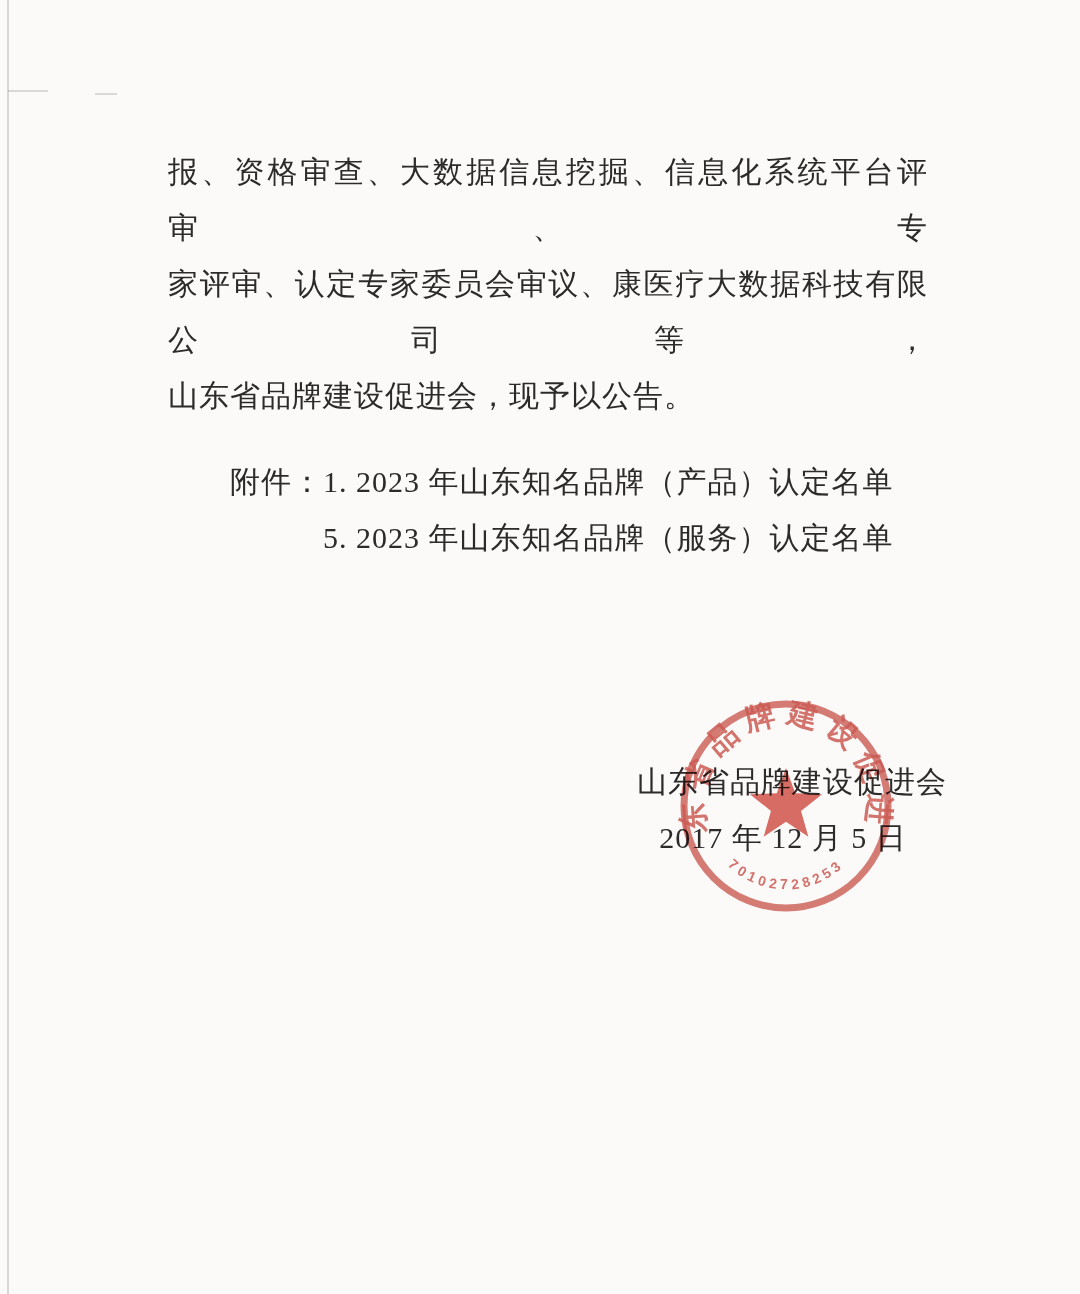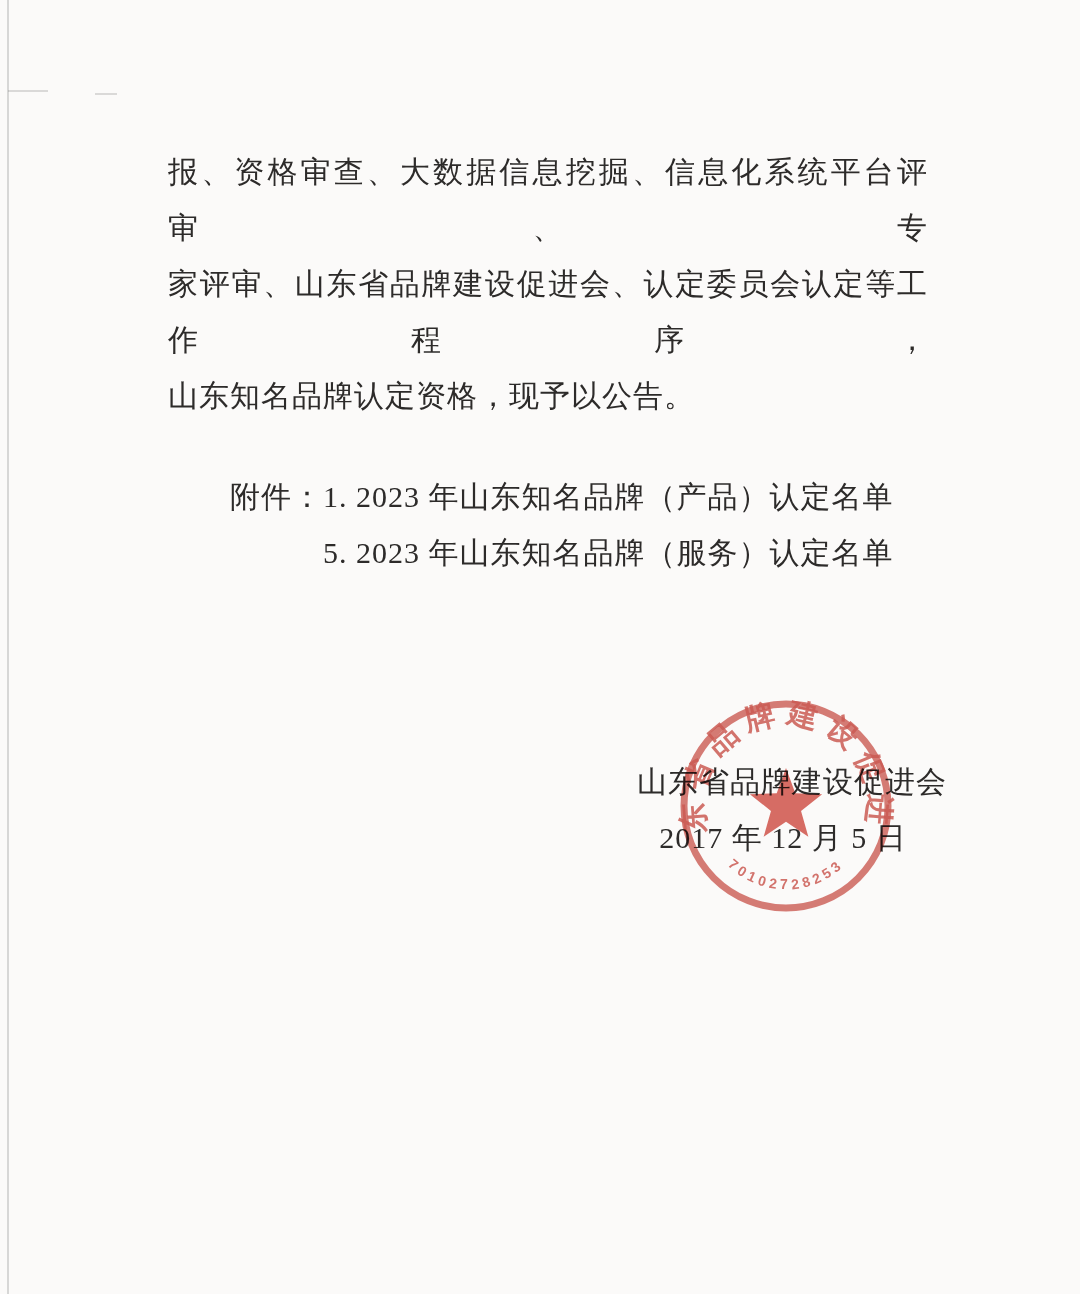--- a/index.html
+++ b/index.html
@@ -47,21 +47,21 @@
   .body-text .line.justify {
     white-space: normal;
     text-align: justify;
     text-align-last: justify;
   }
 
   
   .attachments {
     position: absolute;
     left: 230px;
-    top: 469px;
+    top: 454px;
     display: flex;
     align-items: flex-start;
     font-size: 30px;
     line-height: 56px;
     letter-spacing: 1px;
   }
   .attach-label { white-space: nowrap; }
   .attach-items > div { white-space: nowrap; }
 
   
@@ -121,22 +121,22 @@
 <body>
 
 <div class="page">
 
   <div class="scan-edge"></div>
   <div class="scan-smudge smudge-1"></div>
   <div class="scan-smudge smudge-2"></div>
 
   <div class="body-text">
     <div class="line justify">报、资格审查、大数据信息挖掘、信息化系统平台评审、专</div>
-    <div class="line justify">家评审、山东省品牌建设促进会、认定委员会认定等工作程序，</div>
-    <div class="line">山东知名品牌认定资格，现予以公告。</div>
+    <div class="line justify">家评审、认定专家委员会审议、康医疗大数据科技有限公司等，</div>
+    <div class="line">山东省品牌建设促进会，现予以公告。</div>
   </div>
 
   <div class="attachments">
     <span class="attach-label">附件：</span>
     <div class="attach-items">
       <div>1. 2023 年山东知名品牌（产品）认定名单</div>
       <div>5. 2023 年山东知名品牌（服务）认定名单</div>
     </div>
   </div>
 

